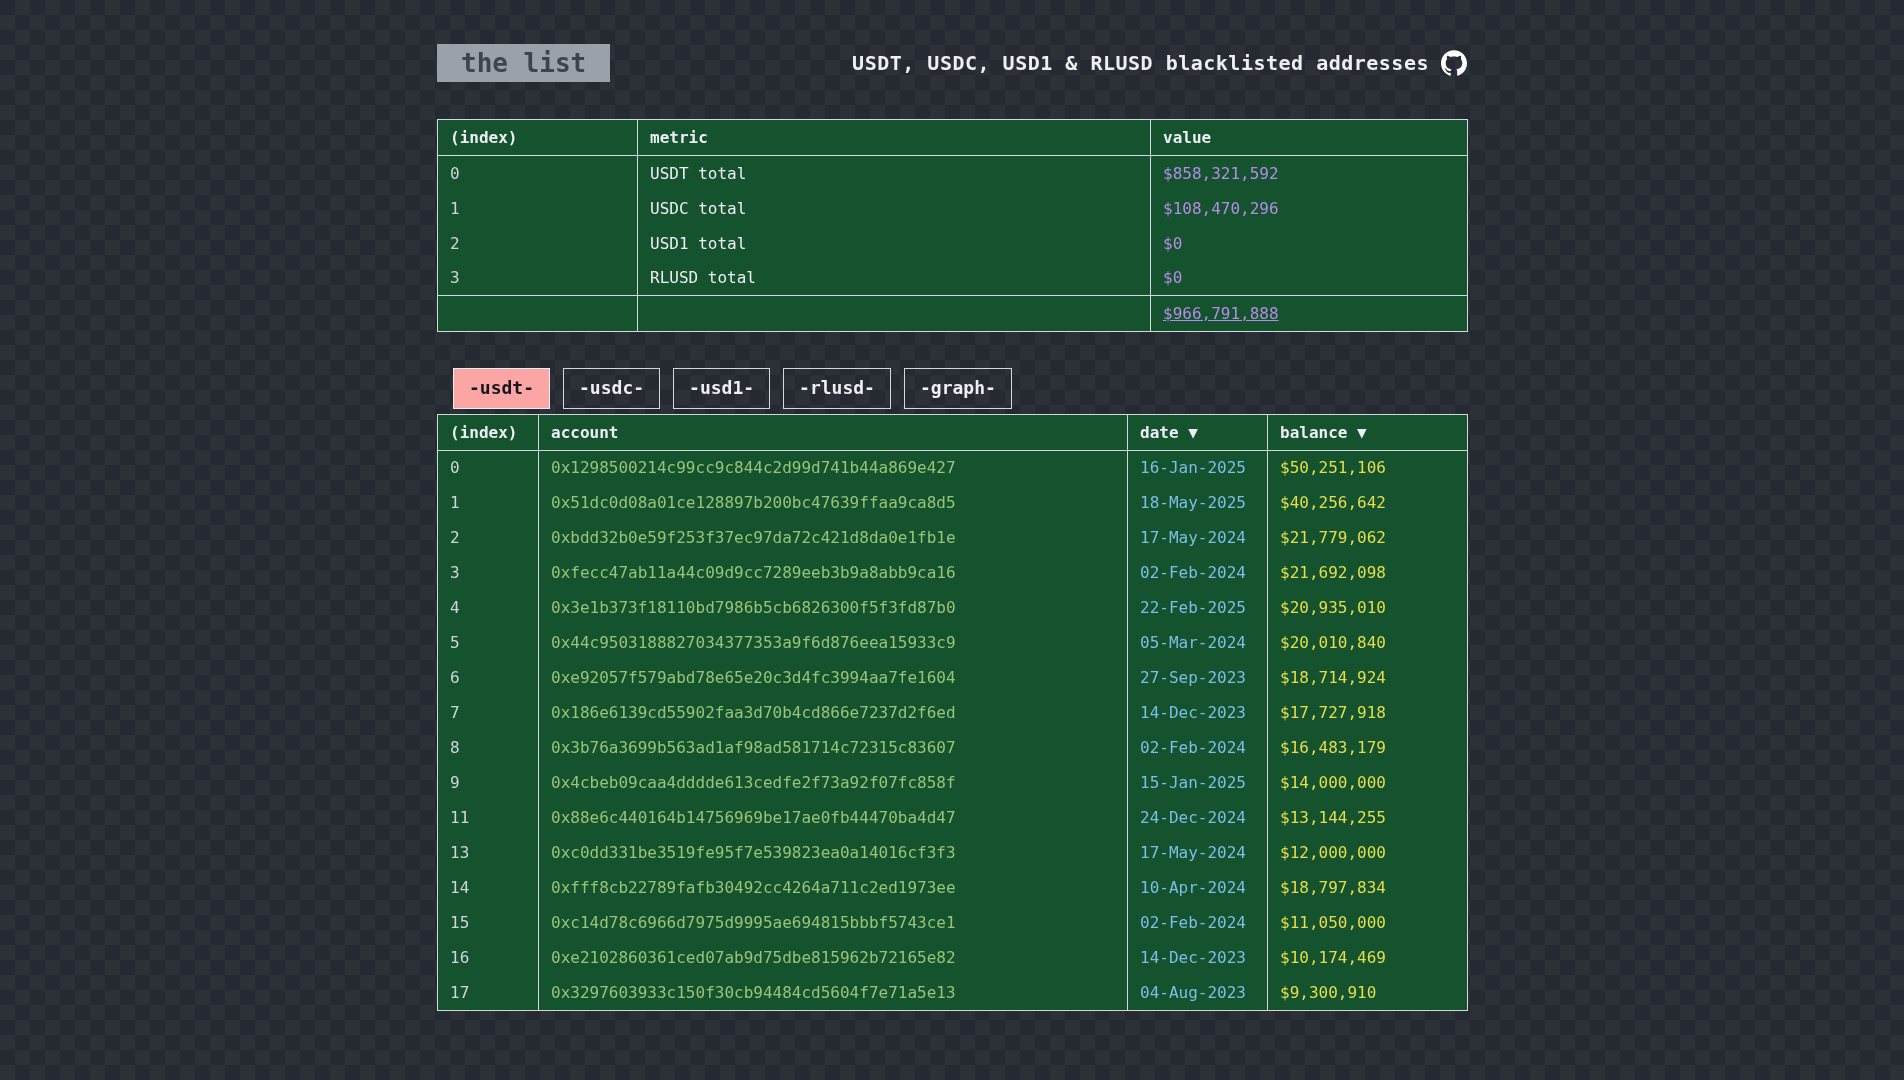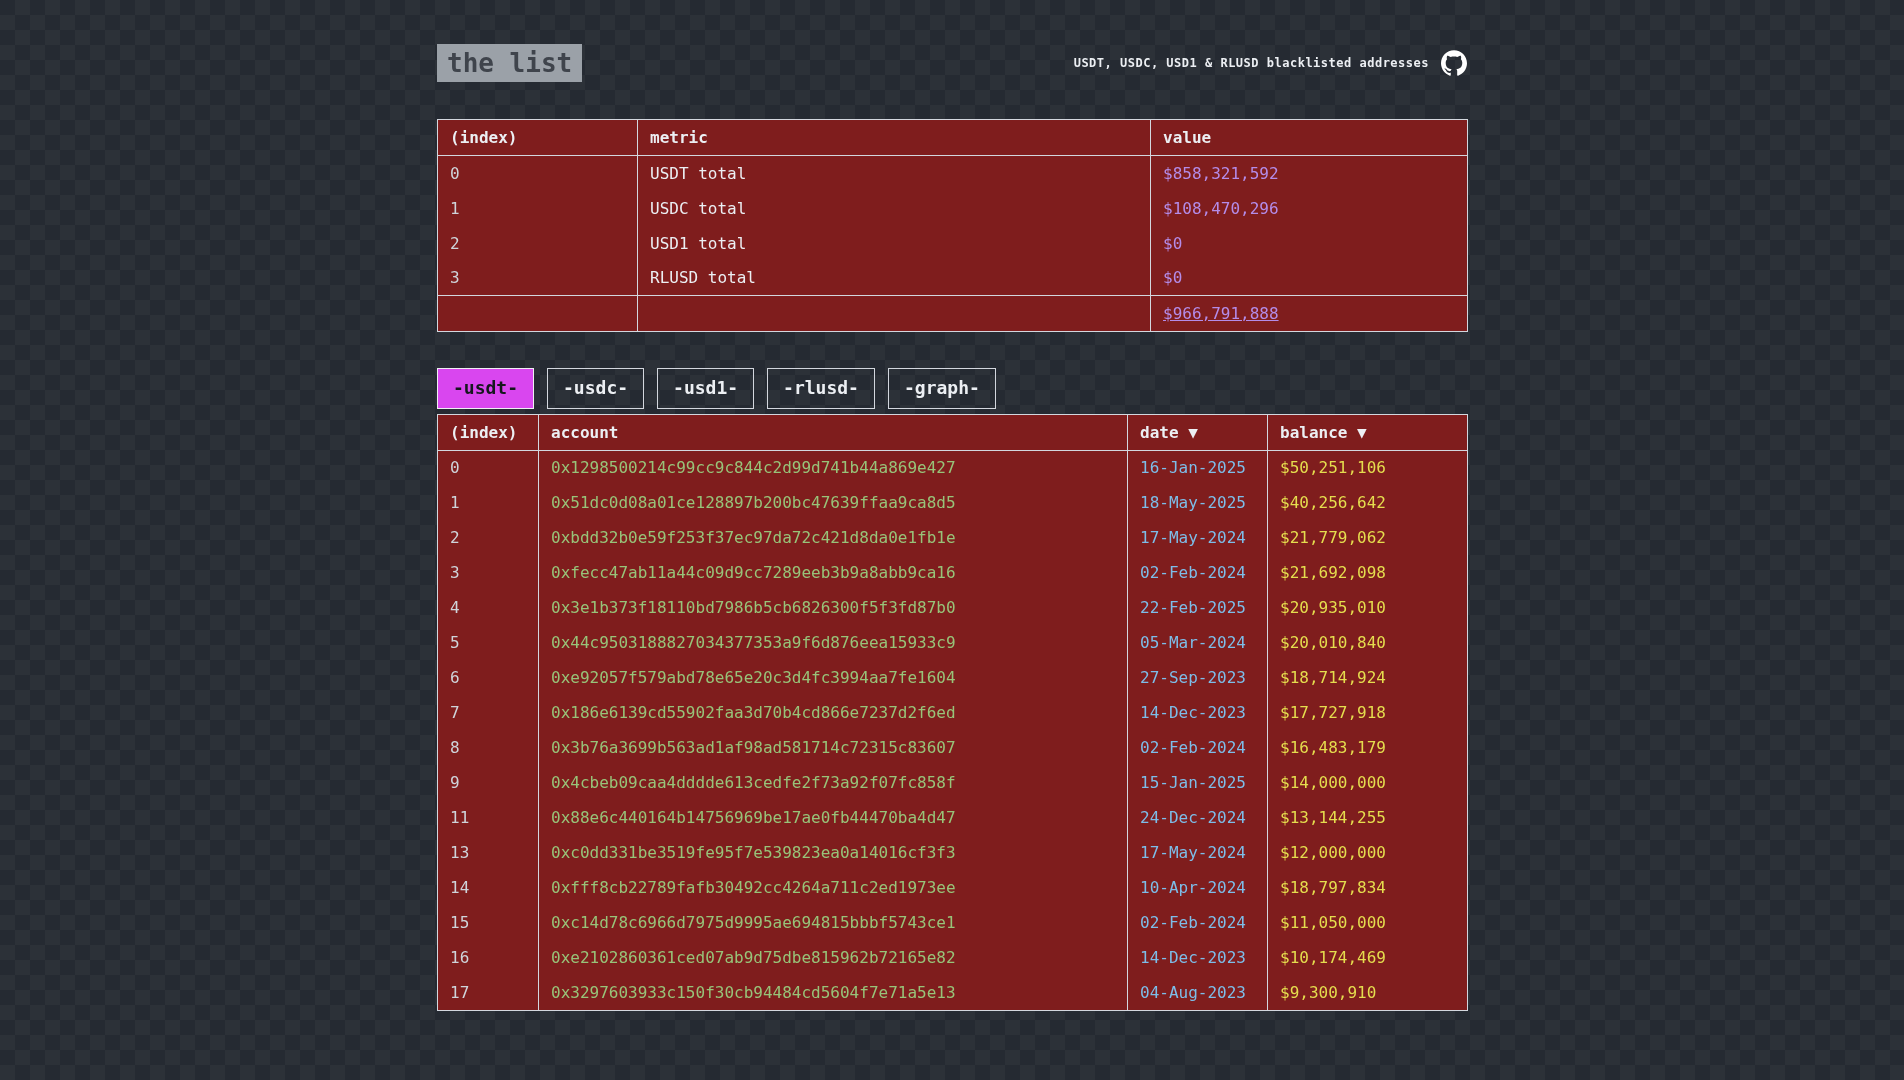--- a/index.html
+++ b/index.html
@@ -11,29 +11,29 @@
     background-size: 30px 30px;
     color: #dfe3e8;
   }
   .content { width: 1030px; margin: 0 auto; padding-top: 44px; }
 
   .topbar { display: flex; justify-content: space-between; align-items: center; }
   .title {
     display: inline-block;
     font-size: 26px; font-weight: bold;
     color: #3f444c; background: #9ba1a8;
-    padding: 4px 10px;
+    padding: 4px 24px;
   }
   .subtitle-wrap { display: flex; align-items: center; gap: 12px; }
-  .subtitle { font-size: 12px; font-weight: bold; color: #eceff3; letter-spacing: .5px; }
+  .subtitle { font-size: 20px; font-weight: bold; color: #eceff3; letter-spacing: .5px; }
   .gh-link { display: flex; align-items: center; color: #ffffff; cursor: pointer; }
 
   table.tbl {
     border-collapse: collapse; table-layout: fixed;
-    width: 1030px; background: #7f1d1d;
+    width: 1030px; background: #14532d;
     border: 1px solid var(--accent-border, #d3d7de);
   }
   .tbl th, .tbl td {
     font-size: 16px; text-align: left;
     padding: 0 12px; height: 35px; vertical-align: middle;
     overflow: hidden; white-space: nowrap;
   }
   .tbl th {
     height: 36px; font-weight: bold; color: #eceff3;
     border: 1px solid var(--accent-border, #d3d7de);
@@ -56,21 +56,21 @@
 
   .tabs { display: flex; gap: 13px; margin-top: 36px; }
   .tab {
     font-family: inherit; font-size: 18px; font-weight: bold;
     padding: 9px 15px;
     background: transparent; color: #eceff3;
     border: 1px solid var(--accent-border, #d3d7de);
     cursor: pointer; line-height: 1.15;
   }
   .tab.active {
-    background: #d946ef; color: #14171d; border-color: #eef0f3;
+    background: #fca5a5; color: #14171d; border-color: #eef0f3; margin-left: 16px;
   }
 </style>
 </head>
 <body>
 
 <div class="content">
 
   <header class="topbar">
     <h1 class="title">the list</h1>
     <div class="subtitle-wrap">

